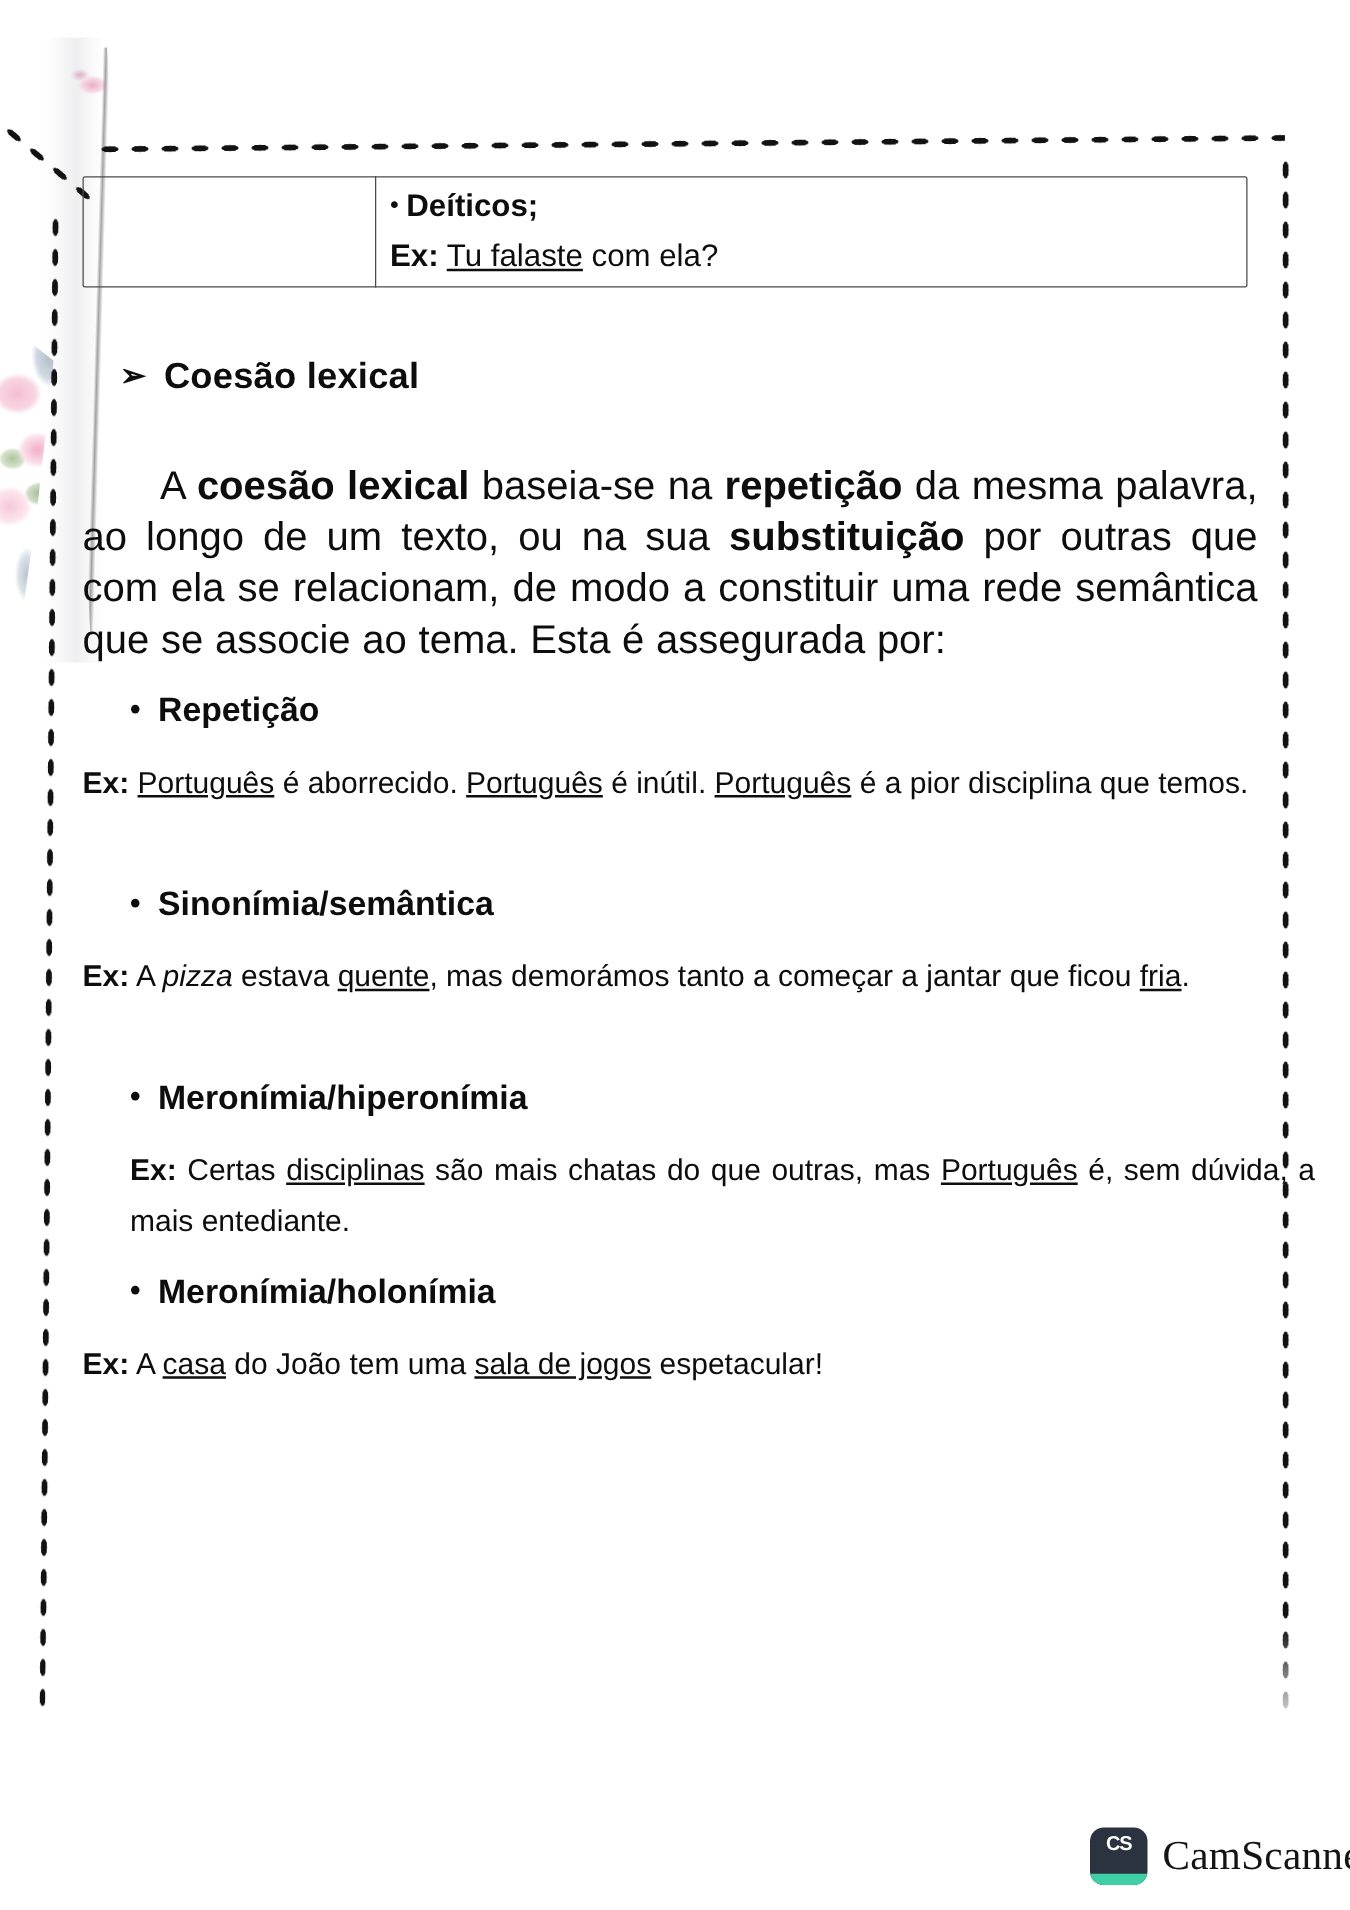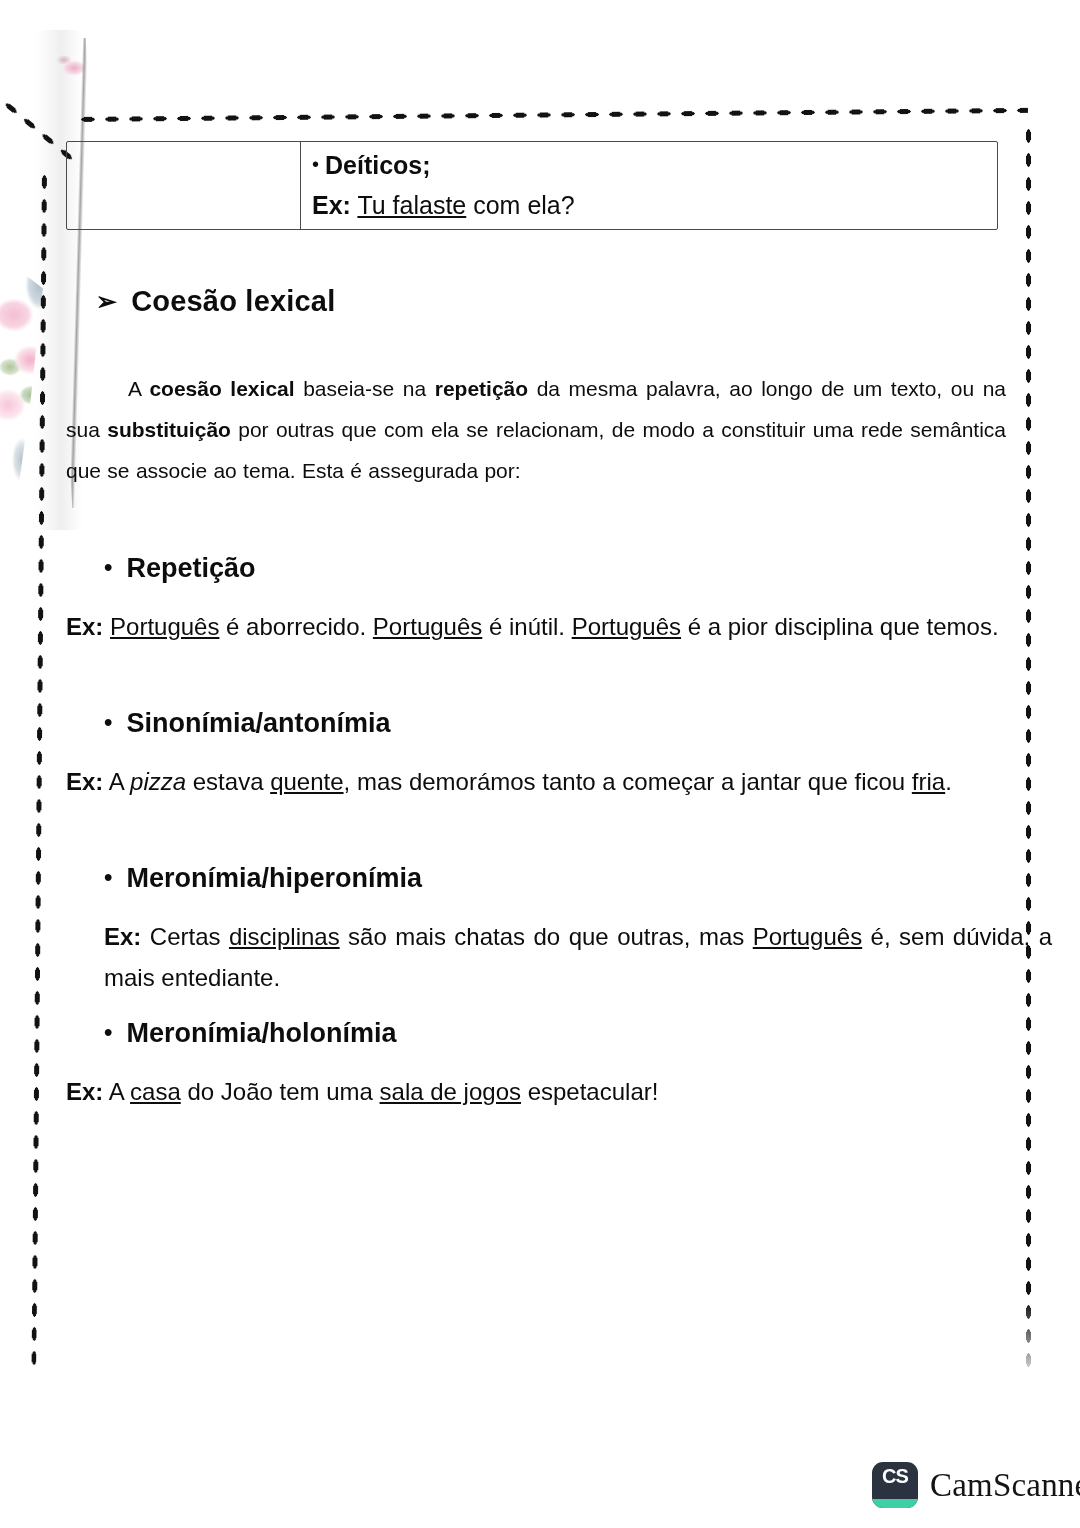--- a/index.html
+++ b/index.html
@@ -190,21 +190,21 @@
     padding-right: 14px;
     vertical-align: 1px;
   }
 
   
   .para {
     position: absolute;
     left: 66px;
     top: 368px;
     width: 940px;
-    font-size: 21px;
+    font-size: 32px;
     line-height: 41px;
     text-align: justify;
     text-indent: 62px;
     word-spacing: 0.5px;
   }
 
   
   .bsec {
     position: absolute;
     font-size: 27px;
@@ -258,21 +258,21 @@
     bottom: 0;
     width: 100%;
     height: 9px;
     background: #3ecfa4;
   }
   .cs-logo .cs-text {
     position: relative;
     color: #ffffff;
     font-family: "Liberation Sans", sans-serif;
     font-weight: bold;
-    font-size: 20px;
+    font-size: 16px;
     letter-spacing: -1px;
     line-height: 1;
     margin-bottom: 19px;
   }
   .cs-word {
     font-family: "Liberation Serif", serif;
     font-size: 33px;
     color: #141414;
     letter-spacing: 0.2px;
   }
@@ -312,21 +312,21 @@
     </div>
 
     <div class="para"><span>A </span><b>coesão lexical</b><span> baseia-se na </span><b>repetição</b><span> da mesma palavra, ao longo de um texto, ou na sua </span><b>substituição</b><span> por outras que com ela se relacionam, de modo a constituir uma rede semântica que se associe ao tema. Esta é assegurada por:</span></div>
 
     <div class="bsec" style="left:104px; top:553px;">
       <span class="dot">•</span><span>Repetição</span>
     </div>
     <div class="ex" style="top:606px;"><b>Ex:</b><span> </span><u>Português</u><span> é aborrecido. </span><u>Português</u><span> é inútil. </span><u>Português</u><span> é a pior disciplina que temos.</span></div>
 
     <div class="bsec" style="left:104px; top:708px;">
-      <span class="dot">•</span><span>Sinonímia/antonímia</span>
+      <span class="dot">•</span><span>Sinonímia/semântica</span>
     </div>
     <div class="ex" style="top:761px;"><b>Ex:</b><span> A </span><i>pizza</i><span> estava </span><u>quente</u><span>, mas demorámos tanto a começar a jantar que ficou </span><u>fria</u><span>.</span></div>
 
     <div class="bsec" style="left:104px; top:863px;">
       <span class="dot">•</span><span>Meronímia/hiperonímia</span>
     </div>
     <div class="ex" style="top:916px;margin-left:38px;"><b>Ex:</b><span> Certas </span><u>disciplinas</u><span> são mais chatas do que outras, mas </span><u>Português</u><span> é, sem dúvida, a mais entediante.</span></div>
 
     <div class="bsec" style="left:104px; top:1018px;">
       <span class="dot">•</span><span>Meronímia/holonímia</span>

